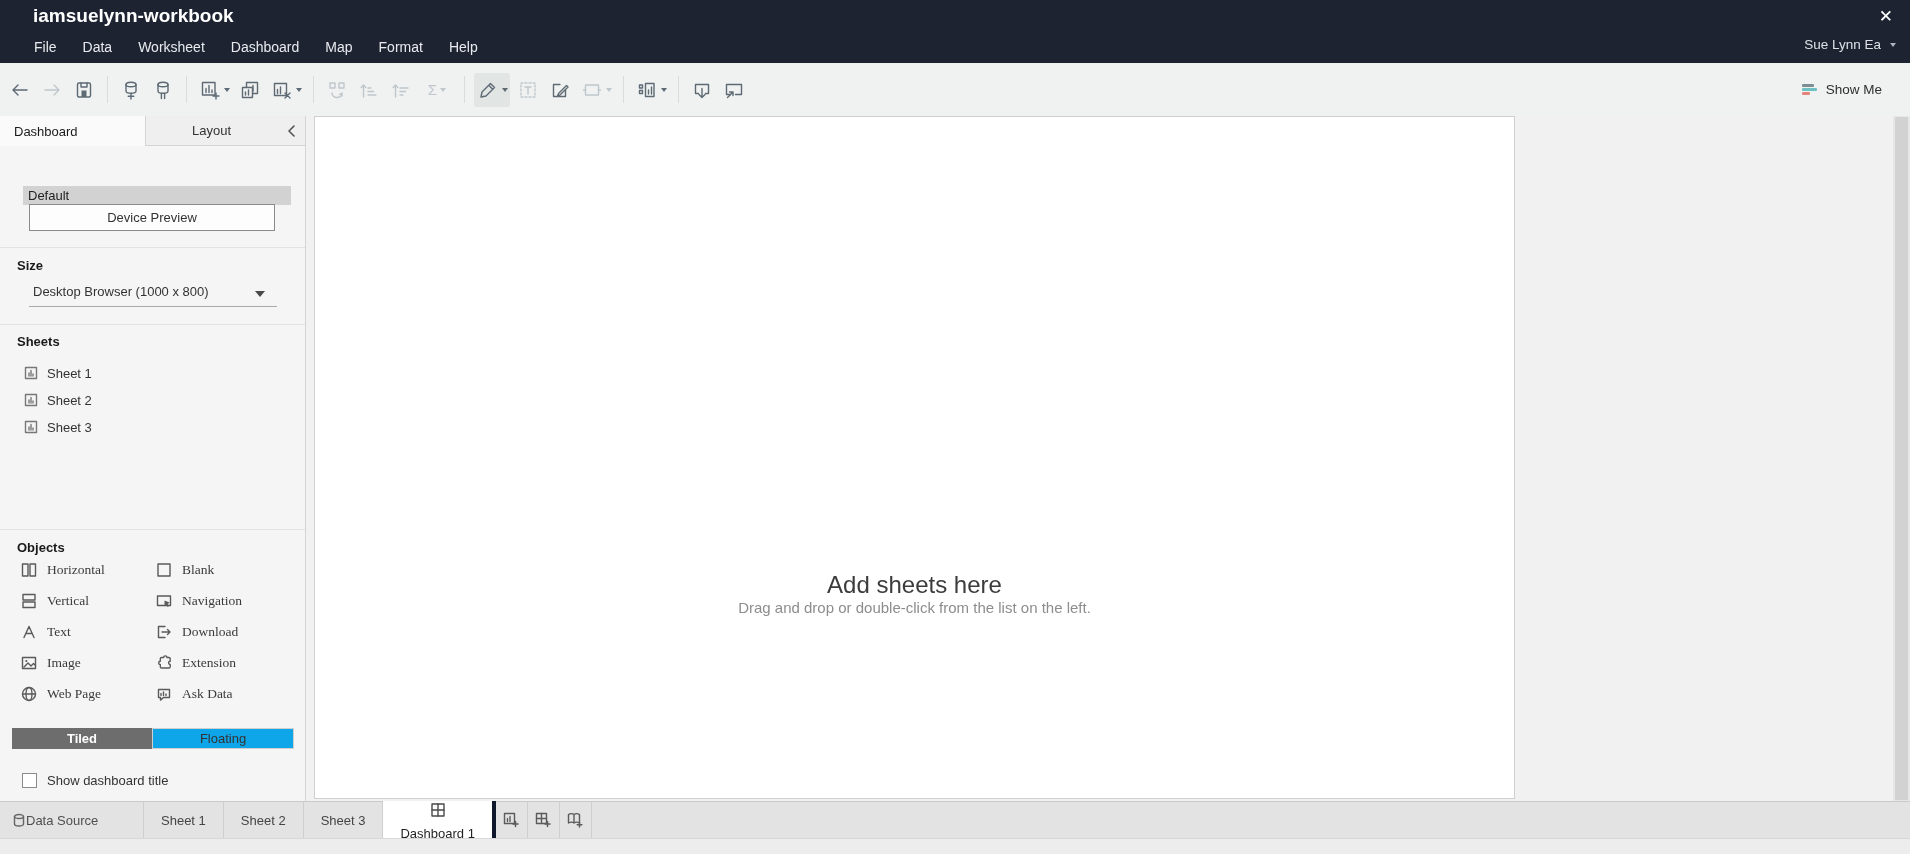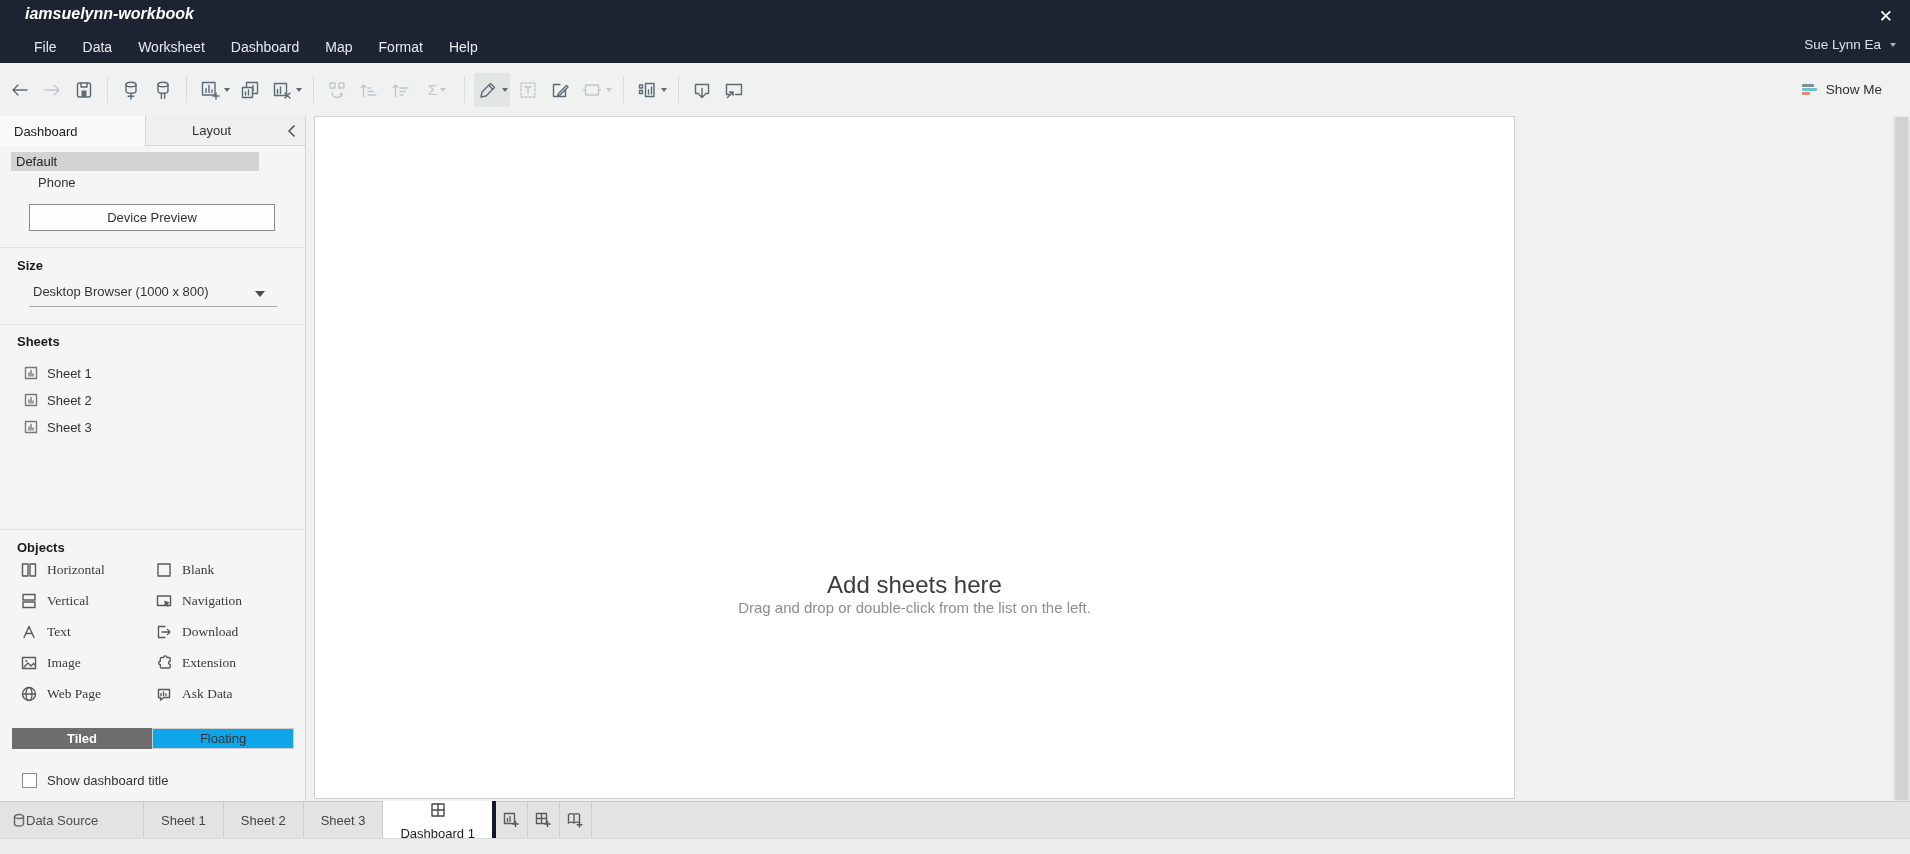--- a/index.html
+++ b/index.html
@@ -2,21 +2,21 @@
 <html><head>
 <meta charset="utf-8">
 <style>
   html,body{margin:0;padding:0;}
   .app{position:relative;width:1910px;height:854px;background:#f1f1f1;
        font-family:"Liberation Sans",sans-serif;overflow:hidden;color:#333;}
   svg{stroke:currentColor;fill:none;stroke-width:1.4;stroke-linecap:round;stroke-linejoin:round;}
 
   
   .titlebar{position:absolute;left:0;top:0;width:100%;height:63px;background:#1d2331;}
-  .wb-title{position:absolute;left:25px;top:5px;color:#fff;font-weight:bold;font-size:16px;font-style:italic;}
+  .wb-title{position:absolute;left:33px;top:5px;color:#fff;font-weight:bold;font-size:19px;}
   .close-x{position:absolute;right:11px;top:4px;color:#fff;font-size:17px;cursor:default;padding:2px 6px;}
   .menubar{position:absolute;left:21px;bottom:5px;display:flex;}
   .menu-item{color:#e8eaee;font-size:14px;padding:3px 13px;}
   .user-menu{position:absolute;right:14px;bottom:11px;color:#dde1e7;font-size:13.5px;display:flex;align-items:center;gap:6px;}
   .caret{width:0;height:0;border-left:3.5px solid transparent;border-right:3.5px solid transparent;
          border-top:4.5px solid currentColor;display:inline-block;margin-left:3px;}
   .user-menu .caret{border-top-color:#aeb4bd;}
 
   
   .toolbar{position:absolute;left:0;top:63px;width:100%;height:53px;background:#f0f2f1;
@@ -35,21 +35,21 @@
   .sm-b3{width:8px;background:#e4847b;}
 
   
   .sidebar{position:absolute;left:0;top:116px;width:306px;height:685px;background:#f5f5f5;
            border-right:1px solid #d4d4d4;box-sizing:border-box;font-size:13px;}
   .sb-tabs{position:absolute;left:0;top:0;right:0;height:30px;display:flex;}
   .sb-tab{flex:1;display:flex;align-items:center;padding-left:14px;box-sizing:border-box;}
   .sb-tab.active{background:#fafafa;border-right:1px solid #d4d4d4;color:#1a1a1a;}
   .sb-tab.inactive{background:#efefef;border-bottom:1px solid #d4d4d4;color:#333;justify-content:center;padding-left:0;}
   .sb-collapse{width:28px;background:#efefef;border-bottom:1px solid #d4d4d4;display:flex;align-items:center;justify-content:center;color:#555;}
-  .dev-row{position:absolute;left:11px;width:248px;height:19px;line-height:19px;box-sizing:border-box;}
+  .dev-row{position:absolute;left:23px;width:268px;height:19px;line-height:19px;box-sizing:border-box;margin-top:34px;}
   .dev-default{top:36px;background:#d2d2d2;padding-left:5px;color:#222;}
   .dev-phone{top:57px;padding-left:27px;color:#333;}
   .device-preview{position:absolute;left:29px;top:88px;width:246px;height:27px;background:#fdfdfd;
                   border:1px solid #8a8a8a;text-align:center;line-height:25px;color:#333;box-sizing:border-box;}
   .sb-div{position:absolute;left:0;right:0;height:1px;background:#e2e2e2;}
   .sb-heading{position:absolute;left:17px;font-weight:bold;color:#1a1a1a;}
   .size-dropdown{position:absolute;left:29px;top:168px;width:248px;height:23px;border-bottom:1px solid #a9a9a9;
                  color:#333;box-sizing:border-box;padding-left:4px;}
   .size-dropdown .caret{position:absolute;right:12px;top:7px;border-left-width:5px;border-right-width:5px;
                         border-top-width:6px;color:#4a4a4a;}

